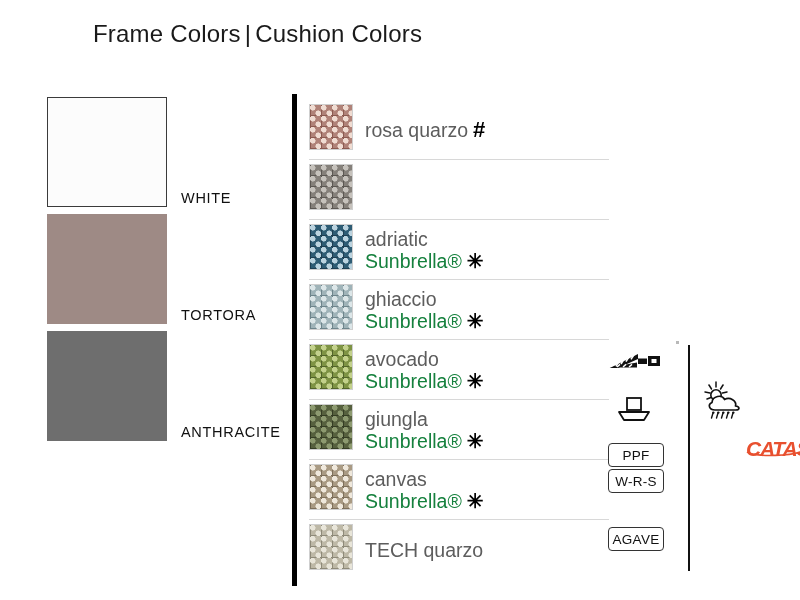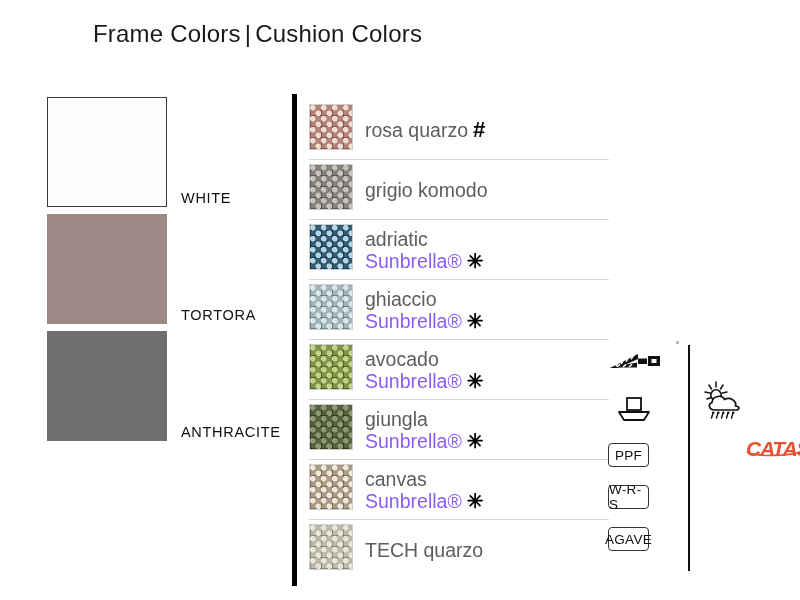--- a/index.html
+++ b/index.html
@@ -82,49 +82,49 @@
     position:absolute;
     left:56px;
     top:50%;
     transform:translateY(-50%);
     font-size:19.5px;
     color:#5d5d5d;
     line-height:22px;
     white-space:nowrap;
     font-weight:300;
   }
-  .cushion-text .brand{color:#8b5cf6;}
+  .cushion-text .brand{color:#15803d;}
   .sym{
     color:#000000;
     font-weight:700;
     font-size:20px;
     padding-left:5px;
     display:inline-block;
   }
   .sym.hash{font-size:22px;}
 
   
   .icon-panel{position:absolute;left:600px;top:345px;width:90px;}
   .icon-zipper{position:absolute;left:8px;top:5px;}
   .icon-iron{position:absolute;left:14px;top:50px;}
   .badge{
     position:absolute;
     left:8px;
-    width:41px;height:24px;
+    width:56px;height:24px;
     border:1.3px solid #333;
     border-radius:4px;
     box-sizing:border-box;
     display:flex;align-items:center;justify-content:center;
     font-size:13.5px;
     color:#111;
     letter-spacing:.3px;
     background:#fff;
   }
   .badge.b1{top:98px;}
-  .badge.b2{top:140px;}
+  .badge.b2{top:124px;}
   .badge.b3{top:182px;}
 
   
   .right-col{position:absolute;left:697px;top:380px;width:80px;}
   .icon-weather{position:absolute;left:4px;top:0px;}
   .catas{position:absolute;left:16px;top:56px;margin-left:32px;}
 </style>
 </head>
 <body>
 
@@ -153,21 +153,20 @@
       </div>
     </div>
 
   <div class="cushion-list" id="cushion-list">
       <div class="cushion-row">
         <div class="fabric" style="background-color: rgb(176, 130, 120); background-image: radial-gradient(circle at 25% 25%, rgb(240, 220, 210) 0px, rgb(240, 220, 210) 2.6px, transparent 3px), radial-gradient(circle at 75% 75%, rgb(240, 220, 210) 0px, rgb(240, 220, 210) 2.6px, transparent 3px), linear-gradient(90deg, rgb(139, 90, 80) 0px, rgb(139, 90, 80) 1.4px, transparent 1.4px), linear-gradient(0deg, rgb(139, 90, 80) 0px, rgb(139, 90, 80) 1.4px, transparent 1.4px);"></div>
         <div class="cushion-text"><span>rosa quarzo</span><span class="sym hash">#</span></div>
       </div>
       <div class="cushion-row">
         <div class="fabric" style="background-color: rgb(133, 128, 122); background-image: radial-gradient(circle at 25% 25%, rgb(198, 194, 188) 0px, rgb(198, 194, 188) 2.6px, transparent 3px), radial-gradient(circle at 75% 75%, rgb(198, 194, 188) 0px, rgb(198, 194, 188) 2.6px, transparent 3px), linear-gradient(90deg, rgb(92, 88, 83) 0px, rgb(92, 88, 83) 1.4px, transparent 1.4px), linear-gradient(0deg, rgb(92, 88, 83) 0px, rgb(92, 88, 83) 1.4px, transparent 1.4px);"></div>
-        <div class="cushion-text"><span>grigio komodo</span></div>
       </div>
       <div class="cushion-row">
         <div class="fabric" style="background-color: rgb(46, 92, 116); background-image: radial-gradient(circle at 25% 25%, rgb(187, 211, 223) 0px, rgb(187, 211, 223) 2.6px, transparent 3px), radial-gradient(circle at 75% 75%, rgb(187, 211, 223) 0px, rgb(187, 211, 223) 2.6px, transparent 3px), linear-gradient(90deg, rgb(29, 62, 82) 0px, rgb(29, 62, 82) 1.4px, transparent 1.4px), linear-gradient(0deg, rgb(29, 62, 82) 0px, rgb(29, 62, 82) 1.4px, transparent 1.4px);"></div>
         <div class="cushion-text"><span>adriatic</span><br><span class="brand">Sunbrella®</span><span class="sym">✳</span></div>
       </div>
       <div class="cushion-row">
         <div class="fabric" style="background-color: rgb(159, 179, 184); background-image: radial-gradient(circle at 25% 25%, rgb(220, 230, 232) 0px, rgb(220, 230, 232) 2.6px, transparent 3px), radial-gradient(circle at 75% 75%, rgb(220, 230, 232) 0px, rgb(220, 230, 232) 2.6px, transparent 3px), linear-gradient(90deg, rgb(110, 133, 140) 0px, rgb(110, 133, 140) 1.4px, transparent 1.4px), linear-gradient(0deg, rgb(110, 133, 140) 0px, rgb(110, 133, 140) 1.4px, transparent 1.4px);"></div>
         <div class="cushion-text"><span>ghiaccio</span><br><span class="brand">Sunbrella®</span><span class="sym">✳</span></div>
       </div>
       <div class="cushion-row">

